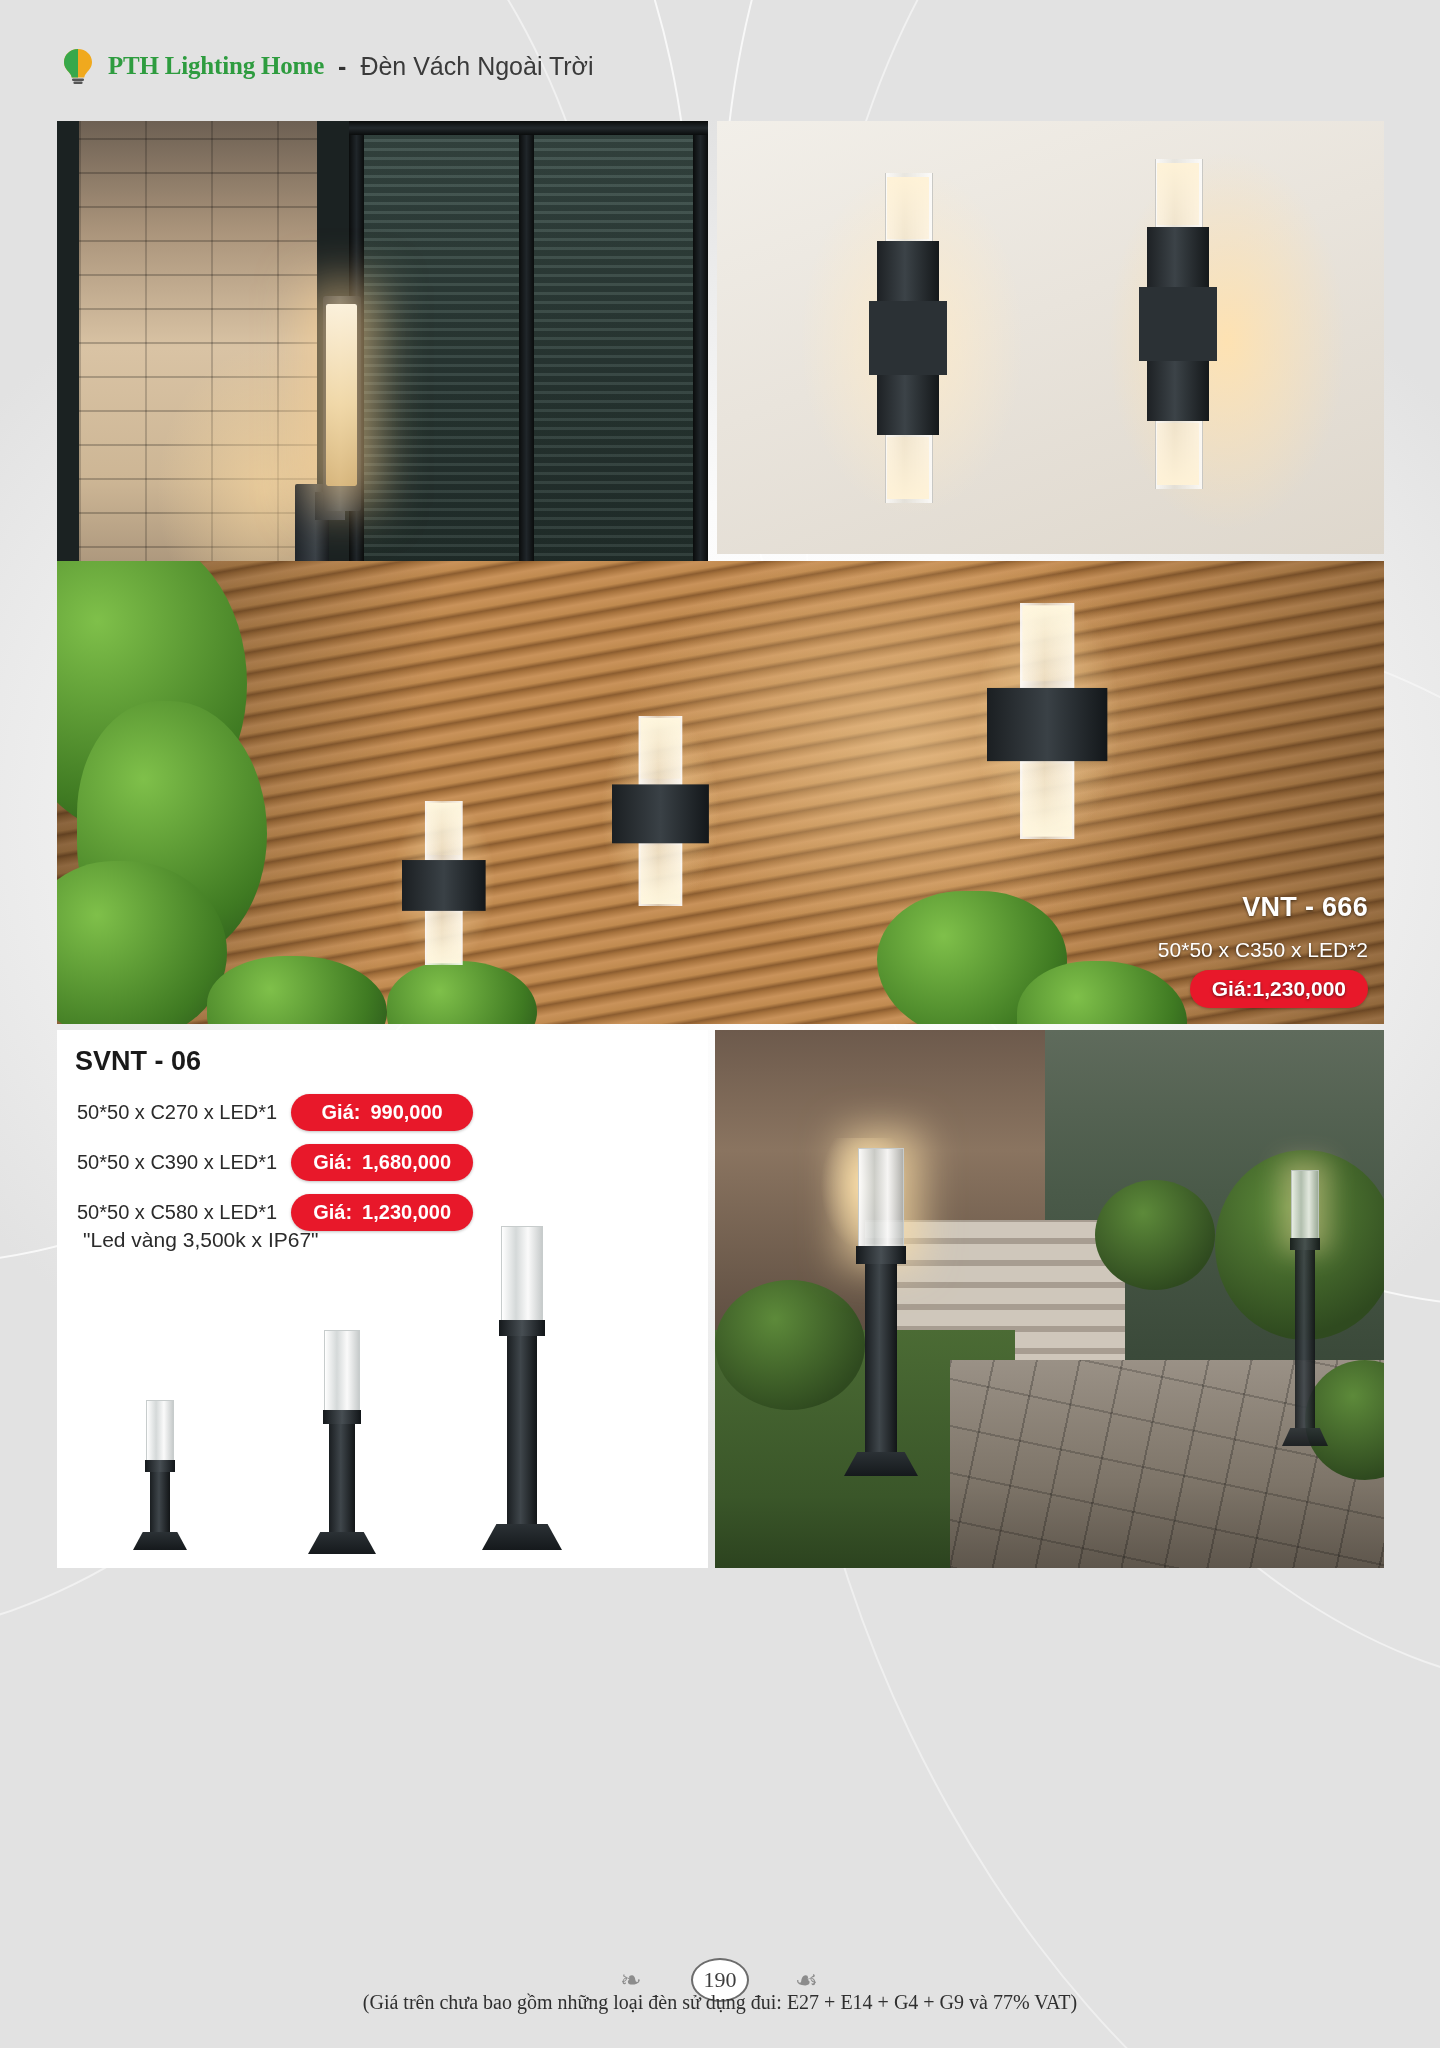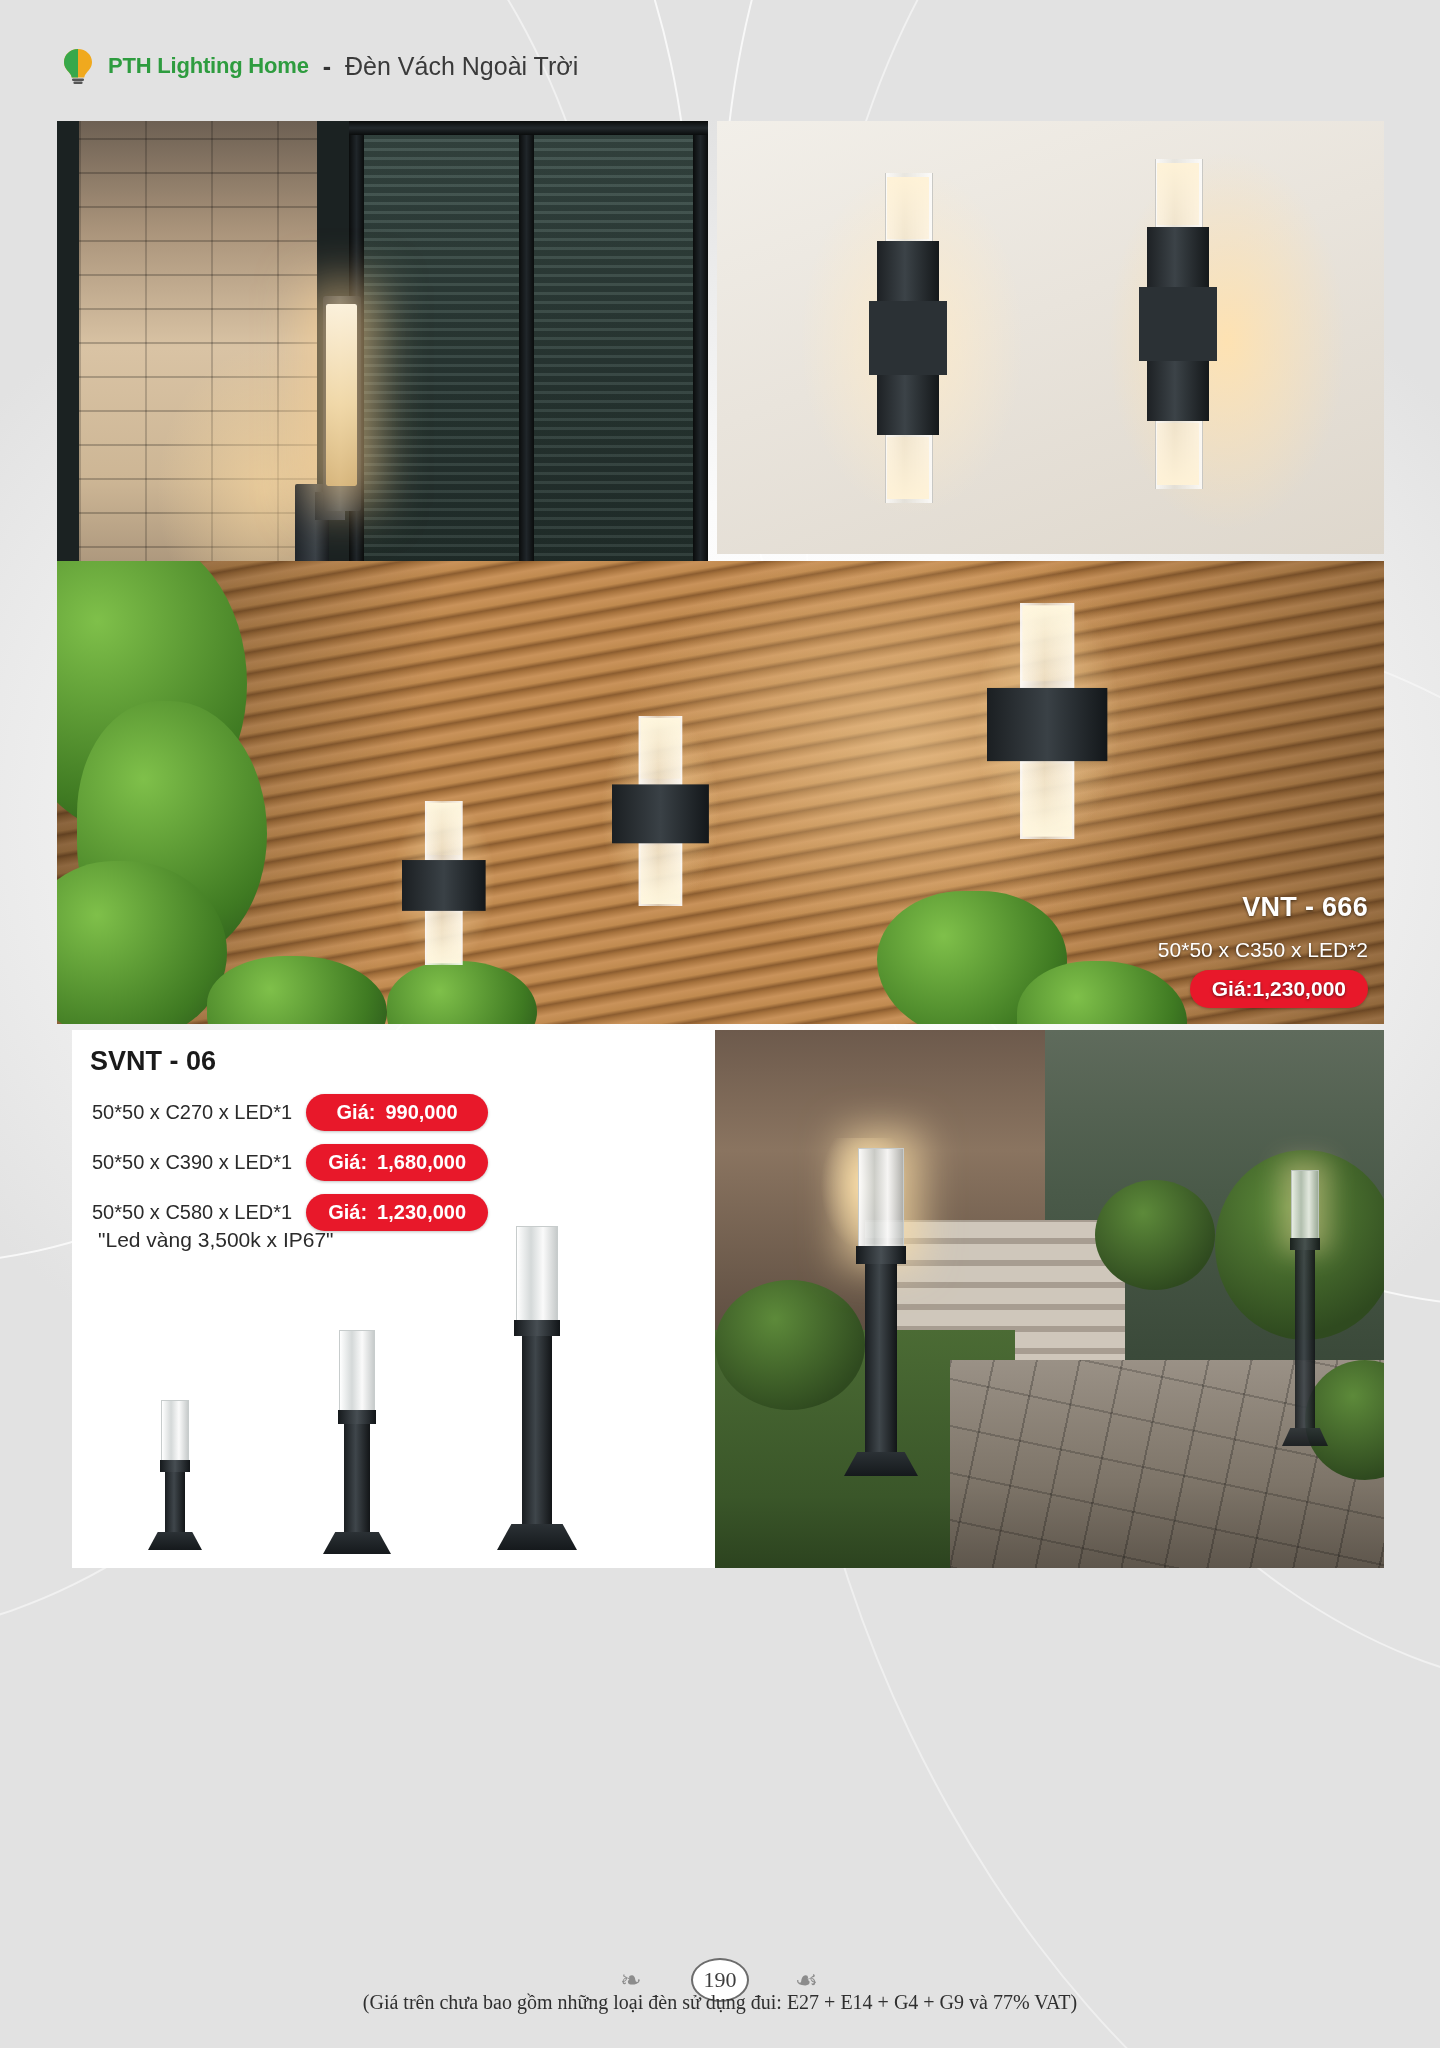--- a/index.html
+++ b/index.html
@@ -53,25 +53,25 @@
     gap: 10px;
     height: 44px;
   }
   .logo-mark {
     position: relative;
     width: 40px;
     height: 40px;
     flex: 0 0 auto;
   }
   .brand {
-    font-size: 22px;
+    font-size: 25px;
     font-weight: bold;
     color: #2e9c3f;
     letter-spacing: -0.2px;
-    font-family: Liberation Sans, sans-serif;
+    font-family: Liberation Serif, serif;
   }
   .hdr-dash {
     font-size: 25px;
     font-weight: bold;
     color: #333;
     margin: 0 4px;
   }
   .hdr-title {
     font-size: 25px;
     color: #3a3a3a;
@@ -235,21 +235,21 @@
     background: linear-gradient(0deg, rgba(255,247,222,0.98), rgba(255,235,190,0.25));
   }
   .cross .halo {
     position: absolute; left: -50px; top: -50px; width: 202px; height: 300px;
     background: radial-gradient(ellipse 90px 150px at 50% 50%, rgba(255,226,170,0.55), rgba(255,226,170,0) 70%);
   }
 
   
   #panel-svnt {
     position: absolute;
-    left: 72px; top: 1030px; width: 651px; height: 538px;
+    left: 57px; top: 1030px; width: 651px; height: 538px;
     background: #ffffff;
     text-align: center;
   }
   .svnt-title {
     position: absolute;
     left: 18px; top: 16px;
     font-size: 27px;
     font-weight: bold;
     color: #1a1a1a;
   }

